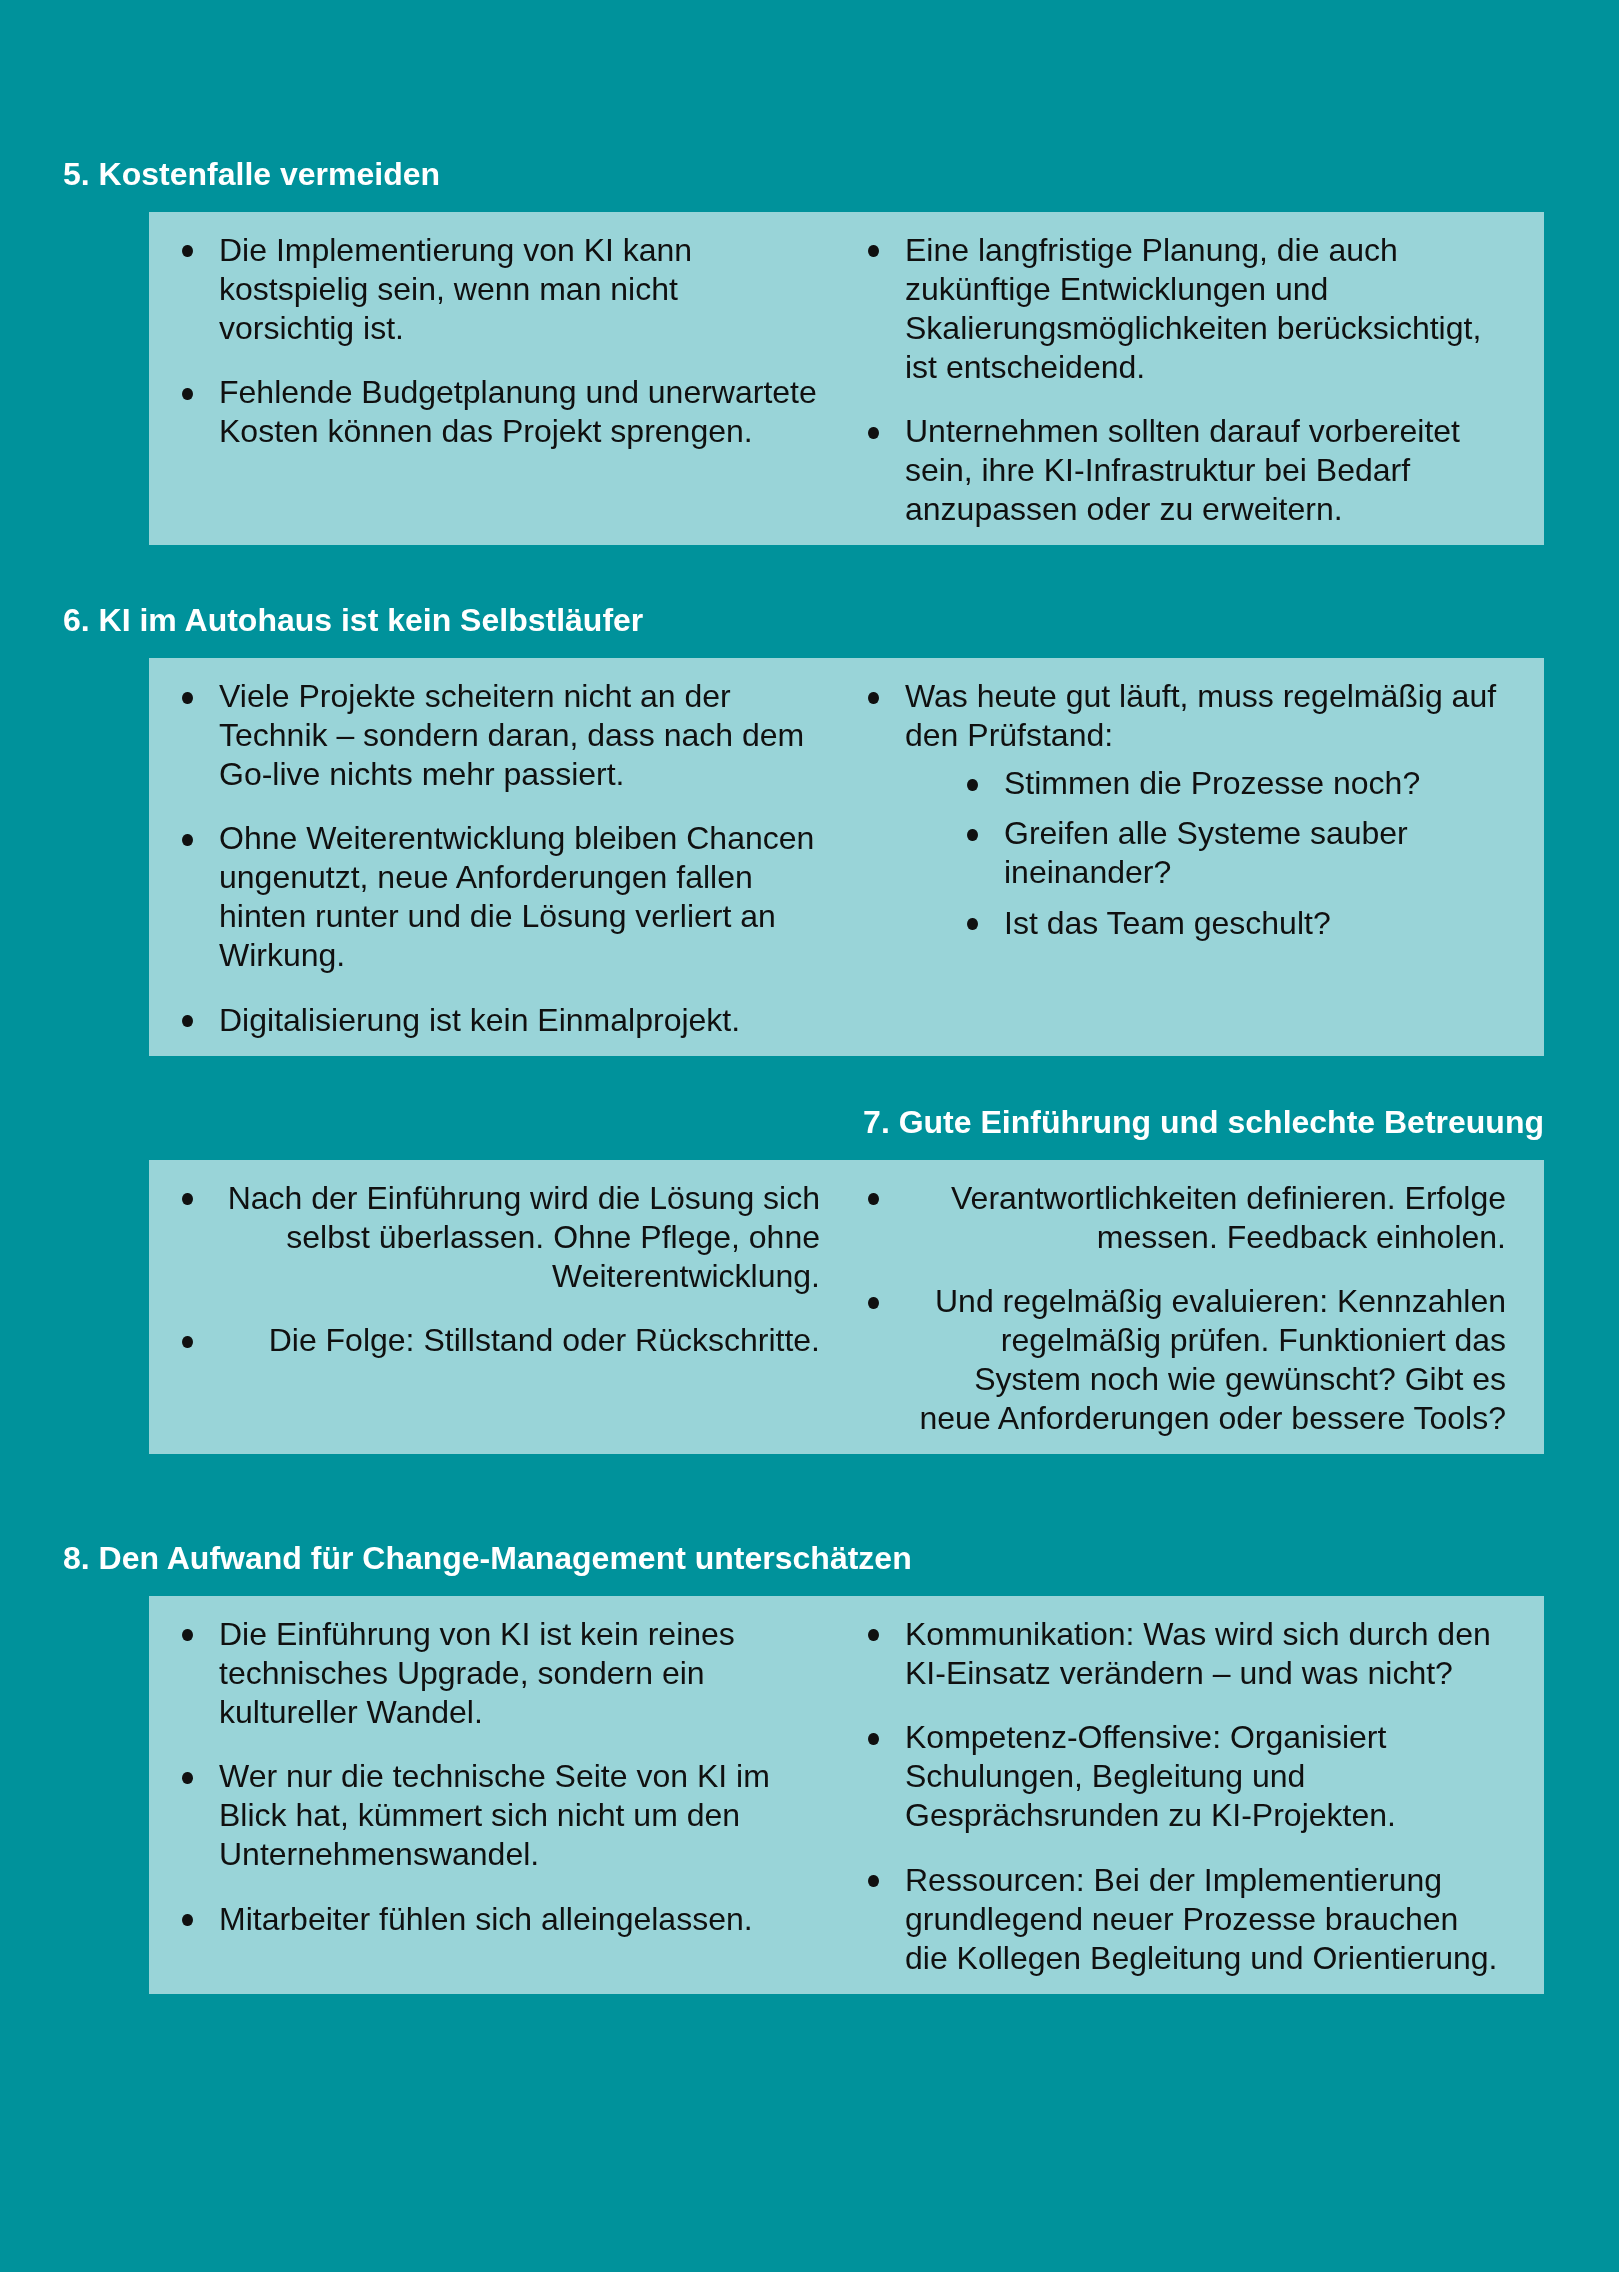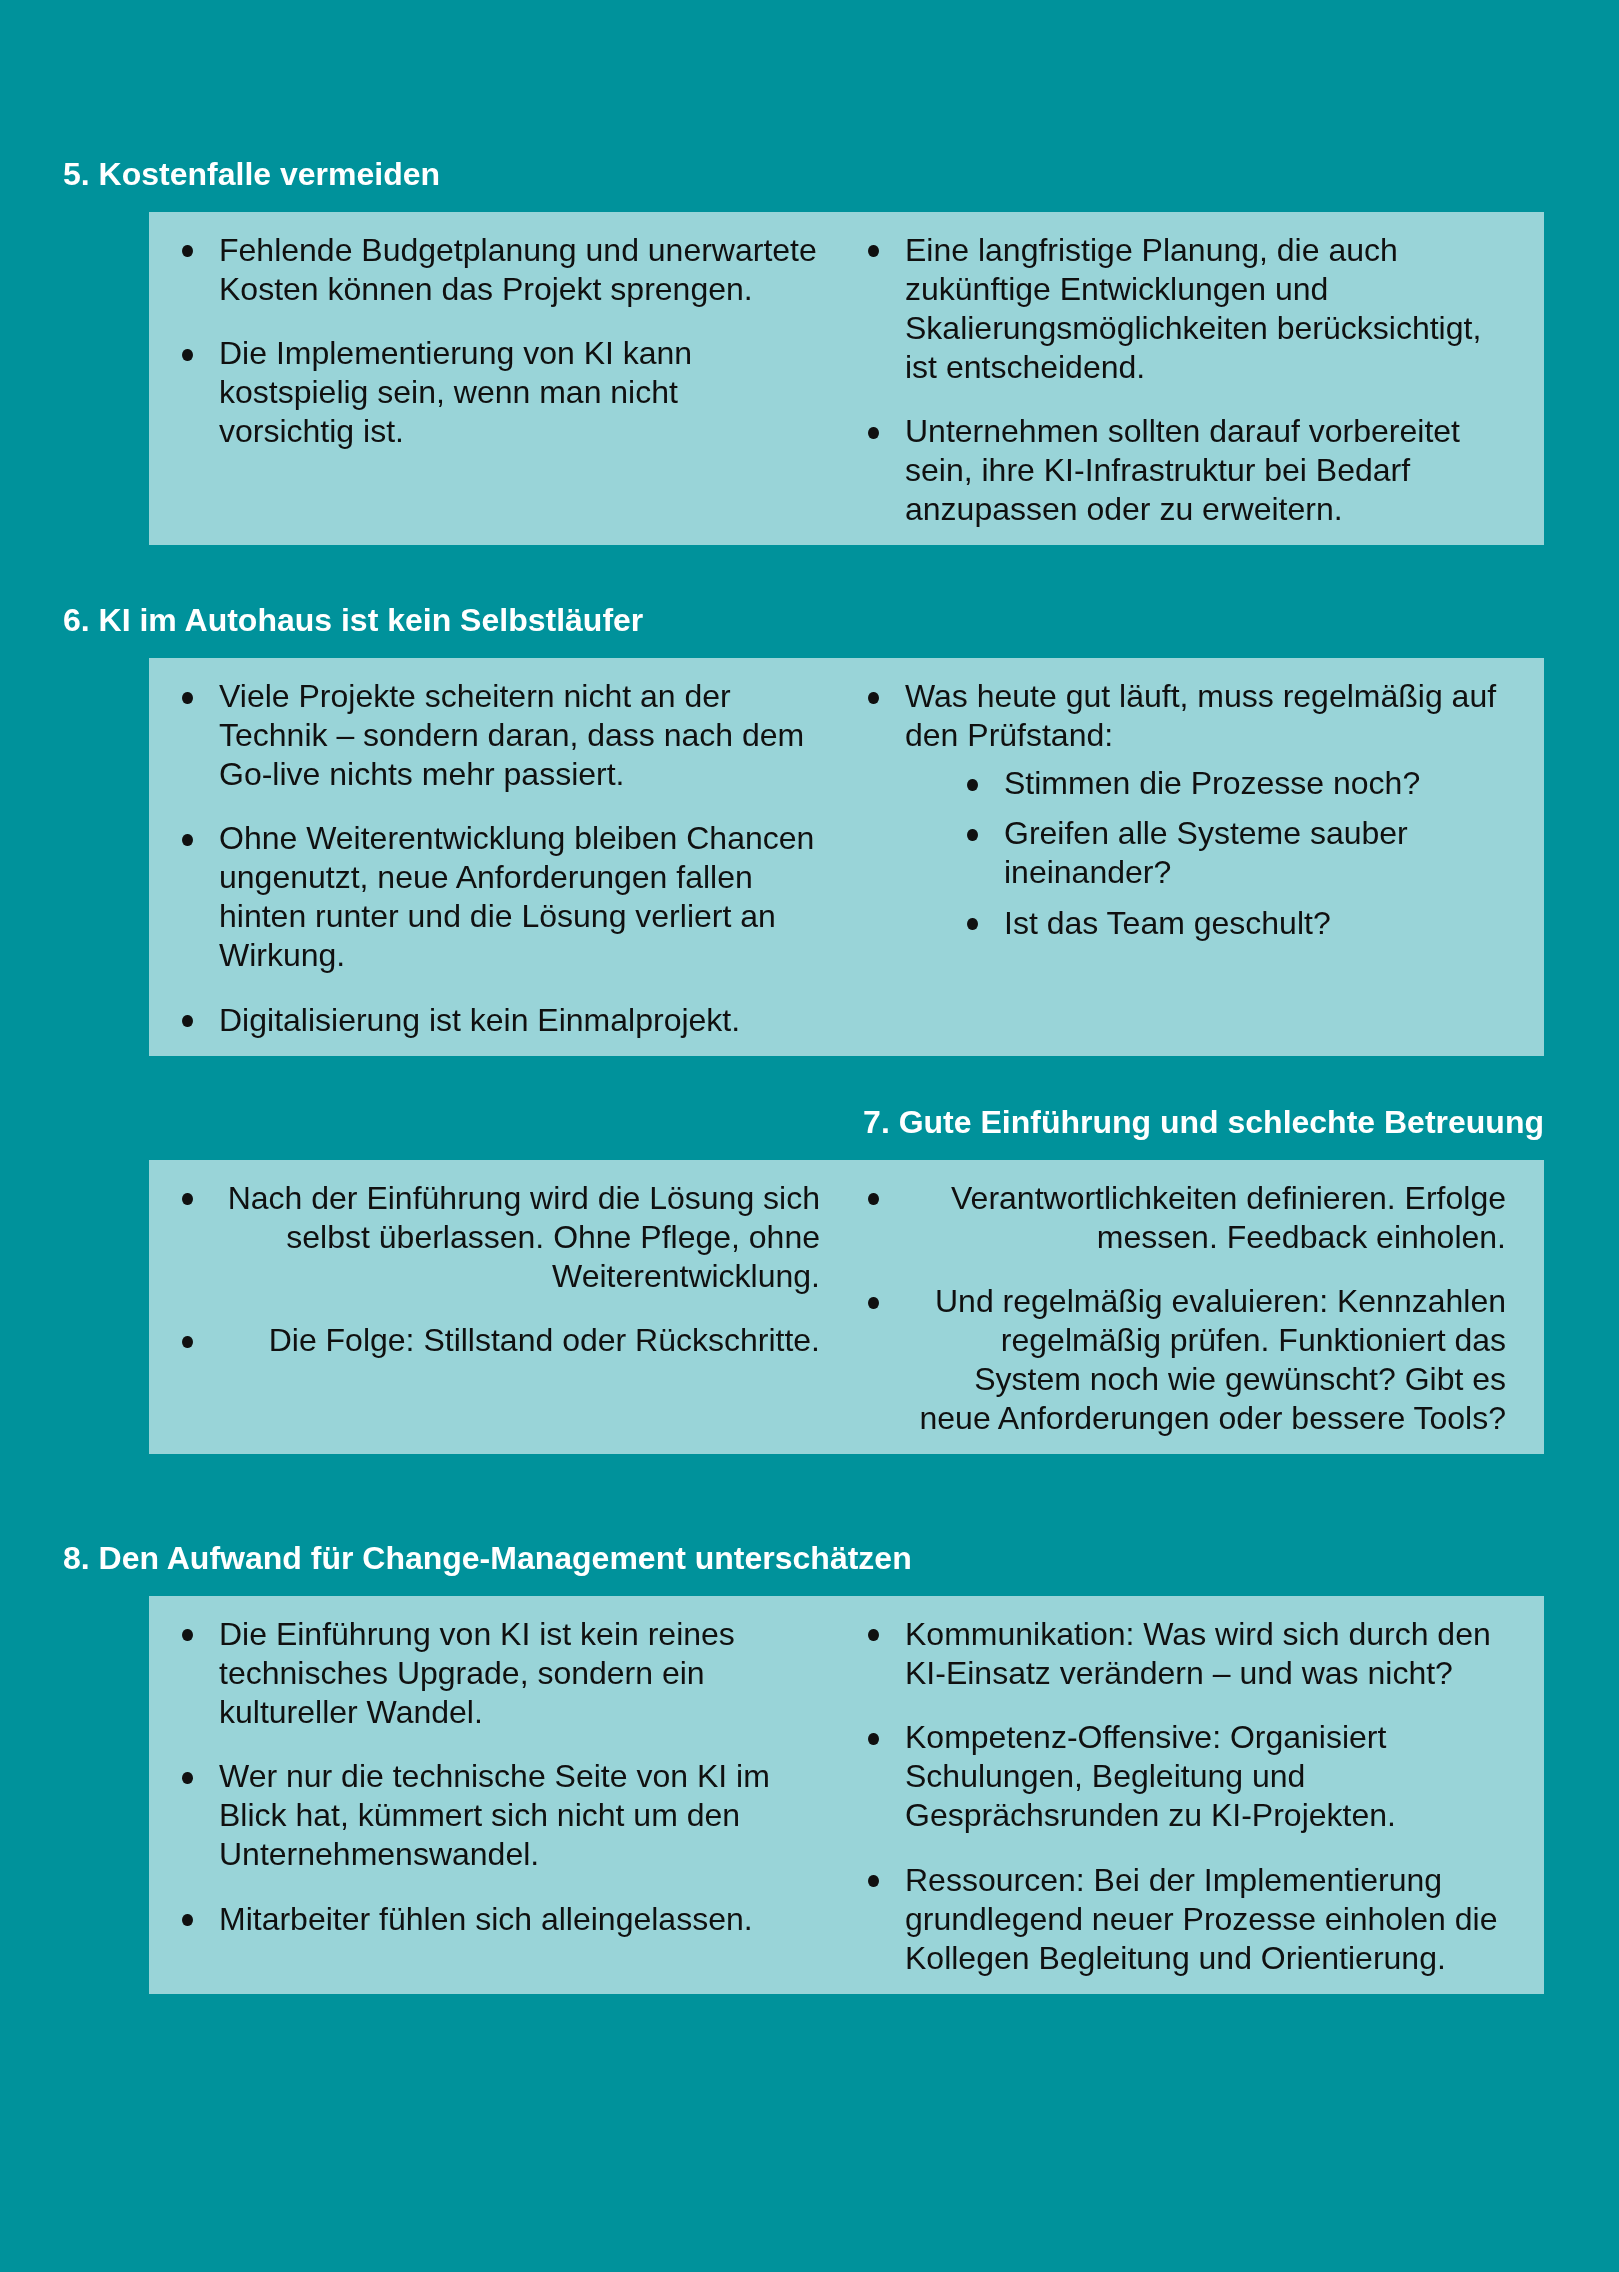--- a/index.html
+++ b/index.html
@@ -67,25 +67,25 @@
 <body>
 
 <div class="page">
 
   <section class="sec-5">
     <h2 class="heading">5. Kostenfalle vermeiden</h2>
     <div class="box">
       <ul class="col">
         <li class="li">
           <span class="dot"></span>
+          <span>Die Implementierung von KI kann kostspielig sein, wenn man nicht vorsichtig ist.</span>
+        </li>
+        <li class="li">
+          <span class="dot"></span>
           <span>Fehlende Budgetplanung und unerwartete Kosten können das Projekt sprengen.</span>
-        </li>
-        <li class="li">
-          <span class="dot"></span>
-          <span>Die Implementierung von KI kann kostspielig sein, wenn man nicht vorsichtig ist.</span>
         </li>
       </ul>
       <ul class="col">
         <li class="li">
           <span class="dot"></span>
           <span>Eine langfristige Planung, die auch zukünftige Entwicklungen und Skalierungsmöglichkeiten berücksichtigt, ist entscheidend.</span>
         </li>
         <li class="li">
           <span class="dot"></span>
           <span>Unternehmen sollten darauf vorbereitet sein, ihre KI-Infrastruktur bei Bedarf anzupassen oder zu erweitern.</span>
@@ -181,20 +181,20 @@
         <li class="li">
           <span class="dot"></span>
           <span>Kommunikation: Was wird sich durch den KI-Einsatz verändern – und was nicht?</span>
         </li>
         <li class="li">
           <span class="dot"></span>
           <span>Kompetenz-Offensive: Organisiert Schulungen, Begleitung und Gesprächsrunden zu KI-Projekten.</span>
         </li>
         <li class="li">
           <span class="dot"></span>
-          <span>Ressourcen: Bei der Implementierung grundlegend neuer Prozesse einholen die Kollegen Begleitung und Orientierung.</span>
+          <span>Ressourcen: Bei der Implementierung grundlegend neuer Prozesse brauchen die Kollegen Begleitung und Orientierung.</span>
         </li>
       </ul>
     </div>
   </section>
 
 </div>
 
 
 </body></html>

